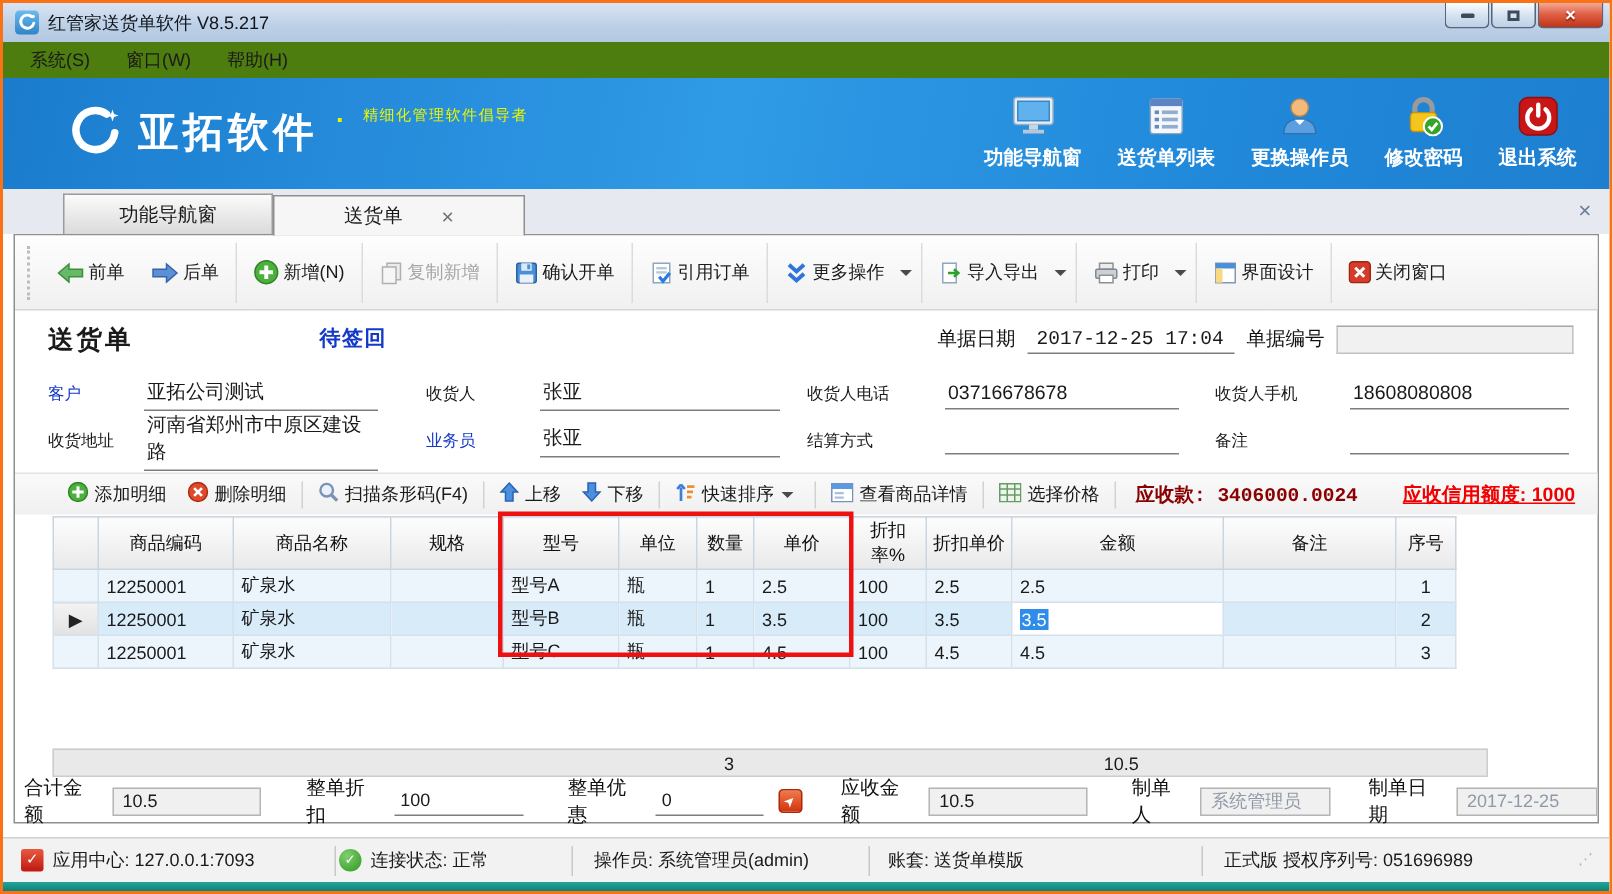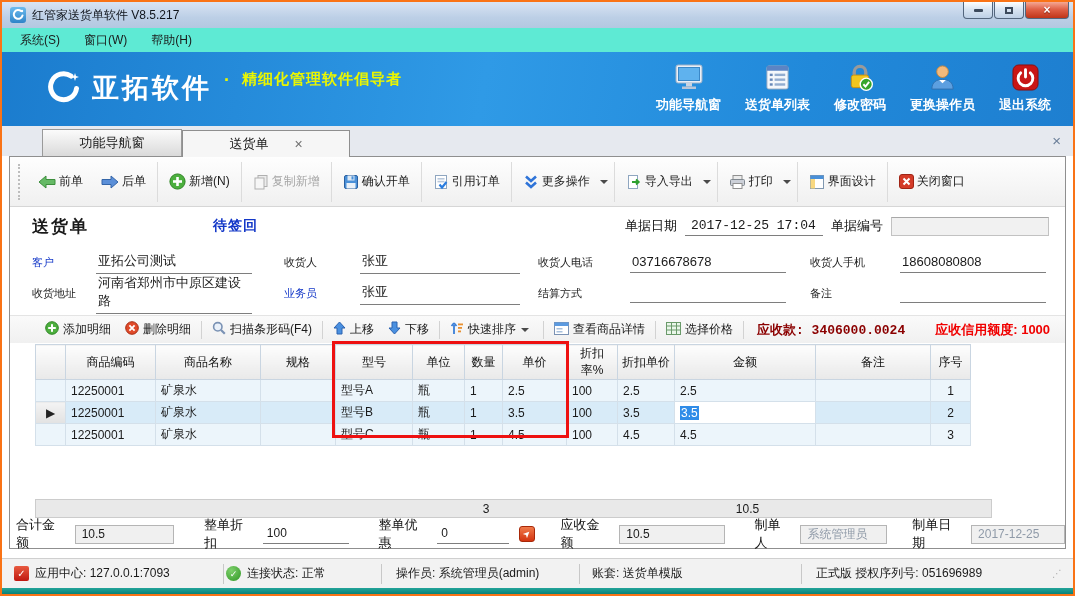--- a/index.html
+++ b/index.html
@@ -16,30 +16,30 @@
   .title-text { font-size:12px; color:#10151c; }
   .win-btns { margin-left:auto; display:flex; gap:1px; }
   .wbtn { width:30px; height:17px; border:1px solid #53667d; border-top:none; border-radius:0 0 4px 4px;
           background:linear-gradient(#fdfeff,#d9e5f2 45%,#bdd0e6); display:flex; align-items:center; justify-content:center; }
   .wbtn.close { width:44px; background:linear-gradient(#f4a894,#e06248 45%,#c03418); }
   .glyph-min { width:9px; height:3px; background:#3c4a5c; border-radius:1px; }
   .glyph-max { width:8px; height:7px; border:2px solid #3c4a5c; }
   .glyph-x { color:#fff; font-size:12px; font-weight:bold; line-height:1; text-shadow:0 1px 1px #802010; }
 
   
-  .menubar { height:24px; background:#5eead4; display:flex; align-items:center; padding-left:6px; flex:none; }
+  .menubar { height:24px; background:#4d7c0f; display:flex; align-items:center; padding-left:6px; flex:none; }
   .menu-item { padding:3px 12px; cursor:default; }
 
   
   .banner { height:74px; flex:none; color:#fff; display:flex; align-items:center;
             background:linear-gradient(100deg,#1b7cce 0%,#2f9ae6 45%,#2189da 75%,#1e7fd0 100%); }
   .brand { display:flex; align-items:flex-start; gap:10px; margin-left:44px; }
   .brand-name { font-size:27px; font-weight:bold; letter-spacing:3px; }
   .brand-dot { font-size:18px; font-weight:bold; color:#eaf600; margin:0 2px; }
-  .slogan { font-size:15px; font-weight:bold; color:#eaf600; letter-spacing:1px; }
+  .slogan { font-size:10px; font-weight:normal; color:#eaf600; letter-spacing:1px; }
   .banner-actions { margin-left:auto; display:flex; gap:24px; padding-right:22px; }
   .baction { display:flex; flex-direction:column; align-items:center; gap:2px;
              font-size:13px; font-weight:bold; cursor:pointer; }
 
   
   .tabstrip { height:30px; background:#e6e9ef; flex:none; display:flex; align-items:flex-end;
               padding-left:40px; position:relative; }
   .tab { height:27px; display:flex; align-items:center; justify-content:center; font-size:13px; cursor:pointer; }
   .tab.inactive { width:140px; background:linear-gradient(#fbfbfb,#dadada); border:1px solid #9a9a9a; border-bottom:none; }
   .tab.active { width:168px; background:#f6f6f6; border:1px solid #8f8f8f; border-bottom:none; position:relative; z-index:2; margin-bottom:-1px; }
@@ -82,21 +82,21 @@
   .fl { font-size:11px; }
   .fl.blue { color:#1438c8; }
   .fv { border-bottom:1px solid #7e7e7e; align-self:center; padding:1px 2px 3px; font-size:13px; min-height:19px; }
 
   
   .detailbar { height:28px; flex:none; background:linear-gradient(#fafafa,#f0f0f0); border-top:1px solid #e4e4e4;
                display:flex; align-items:center; padding-left:28px; }
   .dbtn { display:flex; align-items:center; gap:4px; padding:0 7px; font-size:12px; cursor:pointer; }
   .dsep { width:1px; height:18px; background:#d2d2d2; margin:0 3px; }
   .receivable { color:#8b0000; font-weight:bold; font-size:13px; margin-left:10px;font-family:Liberation Mono, monospace; }
-  .credit { color:#f00000; font-weight:bold; font-size:13px; margin-left:30px; }
+  .credit { color:#f00000; font-weight:bold; font-size:13px; margin-left:30px;text-decoration:underline; }
 
   
   .gridarea { height:156px; flex:none; position:relative; padding-left:25px; padding-top:1px; }
   table.grid { border-collapse:collapse; table-layout:fixed; }
   table.grid th { height:20px; background:linear-gradient(#fdfdfd,#e9e9e9); border:1px solid #c9d5e1;
                   font-weight:normal; font-size:12px; padding:0 3px; color:#111; }
   table.grid td { height:22px; border:1px solid #d4e0ea; background:#ecf5fb; padding:0 5px;
                   font-size:12px; overflow:hidden; white-space:nowrap; }
   td.rowsel, th.rowsel { background:linear-gradient(#fbfbfb,#ebebeb); border-color:#c9d5e1; text-align:center; padding:0; font-size:9px; color:#222; }
   tr.sel td { background:#d8ebf8; border-top:1px dotted #666; border-bottom:1px dotted #666; }
@@ -207,38 +207,38 @@
               <rect x="6" y="15" width="3" height="2.5" fill="#6888b8"></rect>
               <rect x="11" y="15" width="11" height="2.5" fill="#93add0"></rect>
               <rect x="6" y="20" width="3" height="2.5" fill="#6888b8"></rect>
               <rect x="11" y="20" width="11" height="2.5" fill="#93add0"></rect>
             </svg>
         </span>
         <span>送货单列表</span>
       </div>
       <div class="baction">
         <span>
+          <svg width="27" height="27" viewBox="0 0 28 28">
+              <circle cx="14" cy="8" r="6" fill="#f2ba7c" stroke="#c88840"></circle>
+              <path d="M3 26 c0-7 4.5-10 11-10 s11 3 11 10 Z" fill="#5c9fe0" stroke="#3070b0"></path>
+              <path d="M10.5 16.5 l3.5 3.5 3.5-3.5" fill="#fff"></path>
+            </svg>
+        </span>
+        <span>更换操作员</span>
+      </div>
+      <div class="baction">
+        <span>
           <svg width="28" height="27" viewBox="0 0 28 28">
               <path d="M8 13 V8.5 a6 6 0 0 1 12 0 V13" fill="none" stroke="#9a9a9a" stroke-width="3.5"></path>
               <rect x="5" y="11.5" width="18" height="13" rx="2.5" fill="#f2c61e" stroke="#c89010"></rect>
               <circle cx="20.5" cy="21" r="6.3" fill="#35a52a" stroke="#fff" stroke-width="1.4"></circle>
               <path d="M17.5 21 l2.2 2.4 3.8-4.8" stroke="#fff" stroke-width="2" fill="none"></path>
             </svg>
         </span>
         <span>修改密码</span>
-      </div>
-      <div class="baction">
-        <span>
-          <svg width="27" height="27" viewBox="0 0 28 28">
-              <circle cx="14" cy="8" r="6" fill="#f2ba7c" stroke="#c88840"></circle>
-              <path d="M3 26 c0-7 4.5-10 11-10 s11 3 11 10 Z" fill="#5c9fe0" stroke="#3070b0"></path>
-              <path d="M10.5 16.5 l3.5 3.5 3.5-3.5" fill="#fff"></path>
-            </svg>
-        </span>
-        <span>更换操作员</span>
       </div>
       <div class="baction">
         <span>
           <svg width="27" height="27" viewBox="0 0 28 28">
               <rect x="1" y="1" width="26" height="26" rx="6" fill="#c81616" stroke="#8e0d0d"></rect>
               <path d="M14 6 v7.5" stroke="#fff" stroke-width="3" stroke-linecap="round"></path>
               <path d="M9 9.2 a7.6 7.6 0 1 0 10 0" fill="none" stroke="#fff" stroke-width="3" stroke-linecap="round"></path>
             </svg>
         </span>
         <span>退出系统</span>

